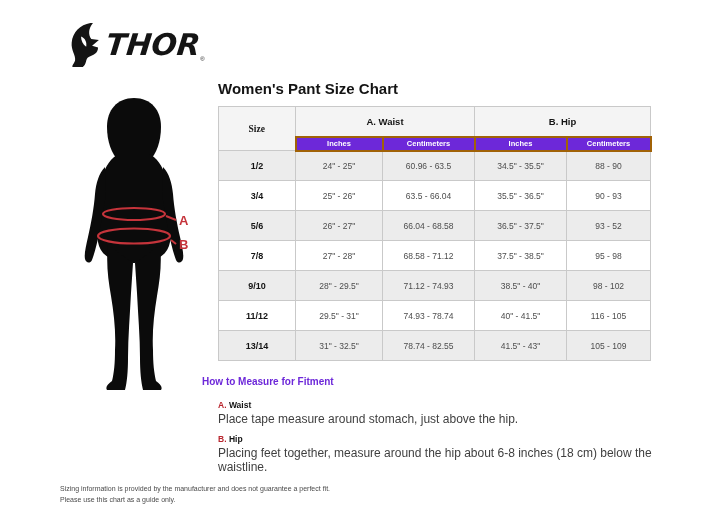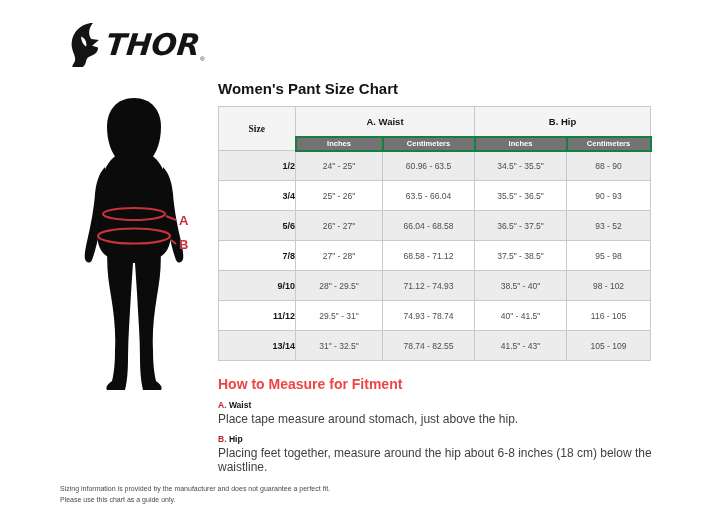--- a/index.html
+++ b/index.html
@@ -18,29 +18,29 @@
   .figure-wrap { position:absolute; left:58px; top:95px; width:155px; height:305px; }
 
   
   .page-title { position:absolute; left:218px; top:80px; font-size:15px; font-weight:bold; color:#141414; }
 
   table.size-chart { position:absolute; left:218px; top:106px; width:432px; border-collapse:collapse;
                      table-layout:fixed; }
   table.size-chart th, table.size-chart td { border:1px solid #c9c9c9; text-align:center; vertical-align:middle; }
   tr.group-row th { height:30px; background:#f4f4f4; font-size:9.5px; font-weight:bold; color:#141414; }
   th.size-head { background:#f4f4f4; font-size:9.5px; font-weight:bold; color:#141414;font-family:Liberation Serif, serif; }
-  tr.unit-row th { height:14px; background:#737373; color:#fff; font-size:7.5px; font-weight:bold;
-                   border:2px solid #15803d; }
+  tr.unit-row th { height:14px; background:#6d28d9; color:#fff; font-size:7.5px; font-weight:bold;
+                   border:2px solid #a16207; }
   tbody td { height:30px; font-size:8.5px; color:#4d4d4d; }
-  tbody td.size-cell { font-weight:bold; font-size:9px; color:#141414;text-align:right; }
+  tbody td.size-cell { font-weight:bold; font-size:9px; color:#141414; }
   tbody tr:nth-child(odd) { background:#ececec; }
   tbody tr:nth-child(even) { background:#ffffff; }
 
   
-  .measure-heading { position:absolute; left:218px; top:376px; font-size:14px; font-weight:bold; color:#ef4444; }
+  .measure-heading { position:absolute; left:202px; top:376px; font-size:10px; font-weight:bold; color:#6d28d9; }
   .measure-item { position:absolute; left:218px; width:440px; }
   .measure-item.m0 { top:400px; }
   .measure-item.m1 { top:434px; }
   .measure-label { font-size:8.5px; font-weight:bold; color:#141414; margin-bottom:2px; }
   .measure-key { color:#b9262e; }
   .measure-desc { font-size:12px; color:#3f3f3f; }
 
   
   .footer { position:absolute; left:60px; top:484px; font-size:7px; color:#4a4a4a; line-height:1.55; }
 </style>

